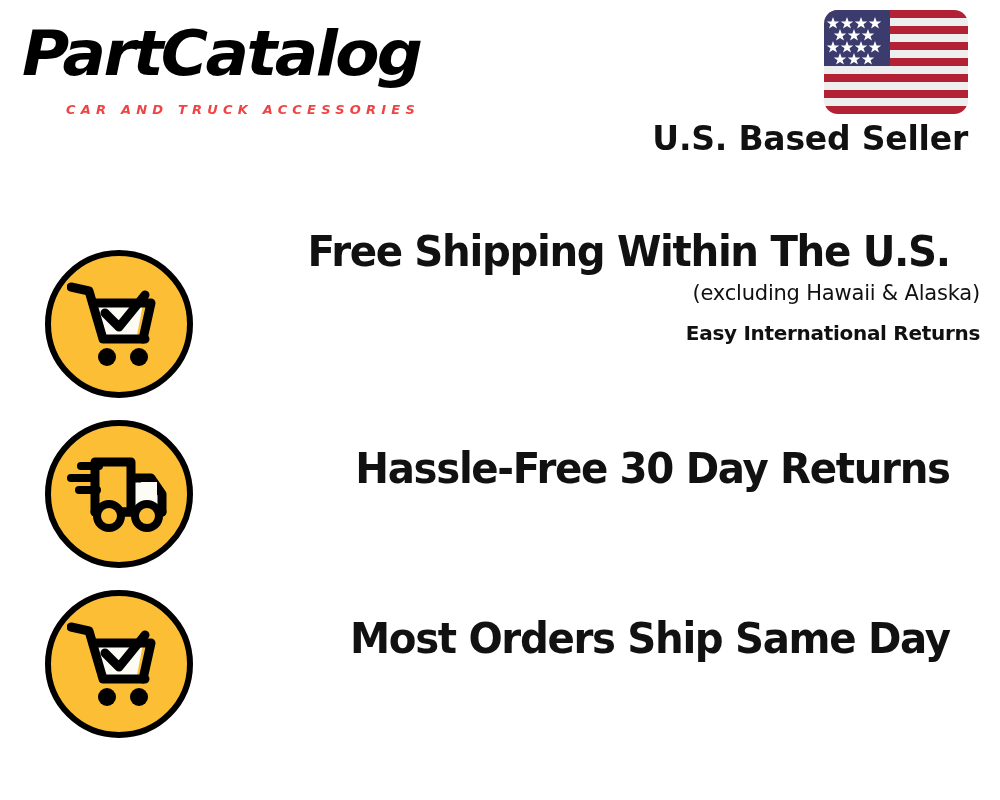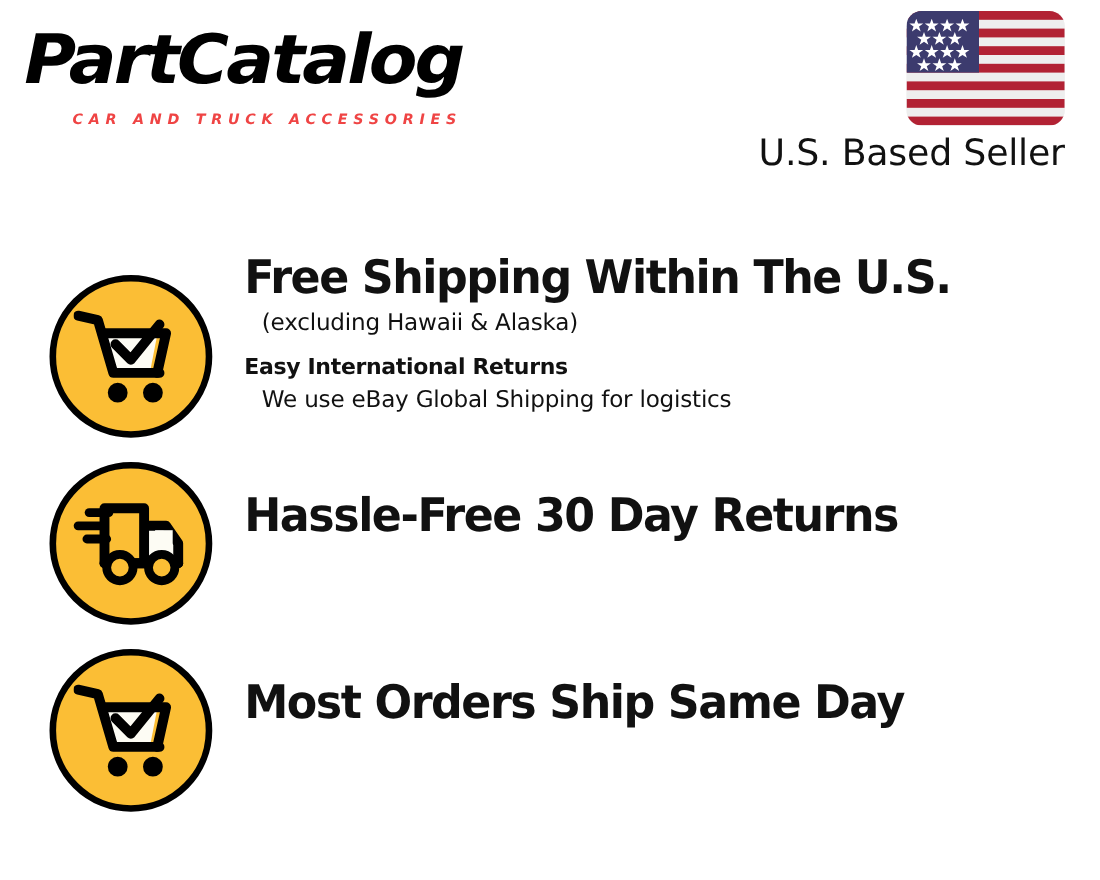--- a/index.html
+++ b/index.html
@@ -14,20 +14,21 @@
     color: #111111;
     overflow: hidden;
     position: relative;
   }
 
   .banner {
     position: relative;
     width: 1000px;
     height: 800px;
     background: #ffffff;
+    text-align: right;
   }
 
   
   .header {
     position: absolute;
     left: 0;
     top: 0;
     width: 1000px;
     height: 170px;
   }
@@ -89,21 +90,21 @@
     background: #f0f0f0;
     display: block;
   }
   .flag-icon svg { display: block; width: 144px; height: 104px; }
 
   .seller-label {
     position: absolute;
     right: 16px;
     top: 110px;
     font-family: "DejaVu Sans", sans-serif;
-    font-weight: normal;
+    font-weight: bold;
     font-size: 33px;
     line-height: 42px;
     color: #111111;
     white-space: nowrap;
     letter-spacing: -0.2px;
     margin-left: 27px;
   }
 
   
   .features {
@@ -252,21 +253,20 @@
           <path d="M26 26 L84 26 L76 62" fill="none" stroke="#000000" stroke-width="9" stroke-linecap="round" stroke-linejoin="round"></path>
           <path d="M38 36 L52 50 L78 18" fill="none" stroke="#000000" stroke-width="9" stroke-linecap="round" stroke-linejoin="round"></path>
           <circle cx="40" cy="80" r="9" fill="#000000"></circle>
           <circle cx="72" cy="80" r="9" fill="#000000"></circle>
         </svg>
       </div>
       <div class="feature-text">
         <div class="feature-title">Free Shipping Within The U.S.</div>
         <div class="feature-sub">(excluding Hawaii &amp; Alaska)</div>
         <div class="feature-sub-strong">Easy International Returns</div>
-        <div class="feature-sub">We use eBay Global Shipping for logistics</div>
       </div>
     </div>
 
     <div class="feature-row feature-row-1">
       <div class="feature-icon">
         <svg width="108" height="84" viewBox="0 0 108 84" xmlns="http://www.w3.org/2000/svg" aria-hidden="true">
           <path d="M68 24 L86 24 L96 40 L96 56 L68 56 Z" fill="#fdfcf4"></path>
           <path d="M30 10 L66 10 L66 60 L30 60 Z" fill="none" stroke="#000000" stroke-width="9" stroke-linejoin="round"></path>
           <path d="M66 26 L86 26 L97 42 L97 60 L66 60" fill="none" stroke="#000000" stroke-width="9" stroke-linejoin="round"></path>
           <rect x="76" y="30" width="16" height="16" fill="#fdfcf4"></rect>

